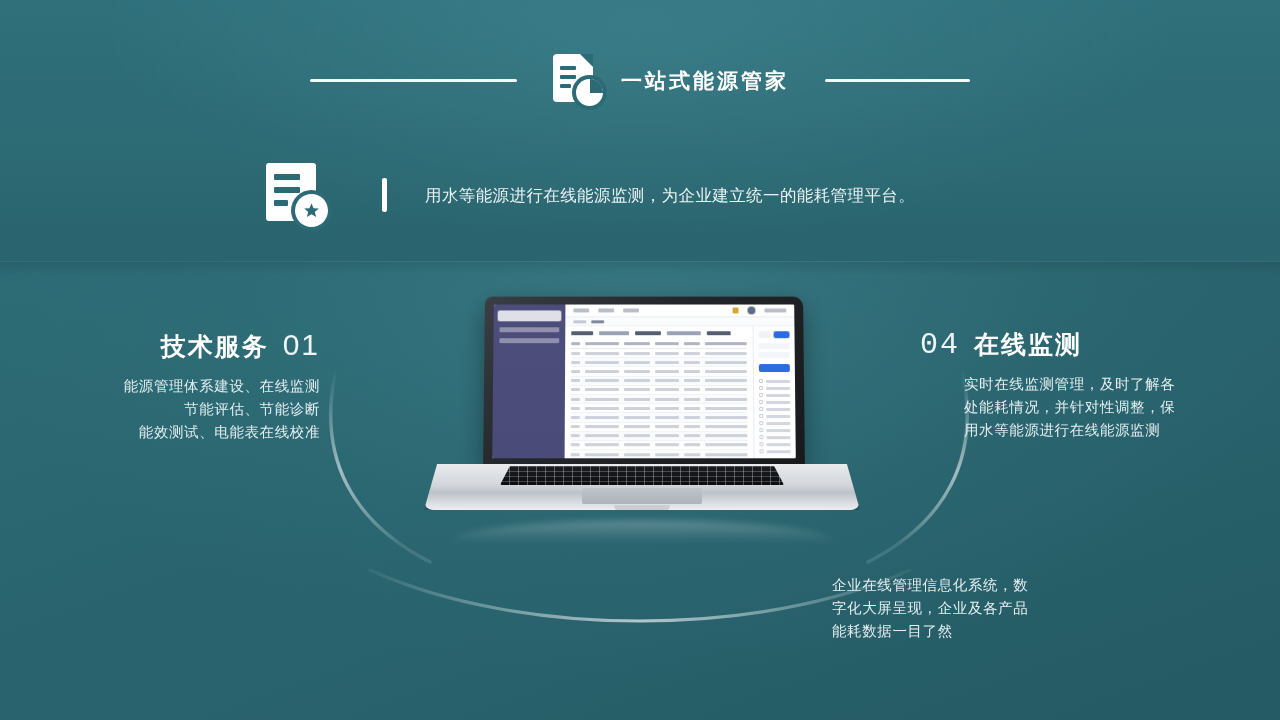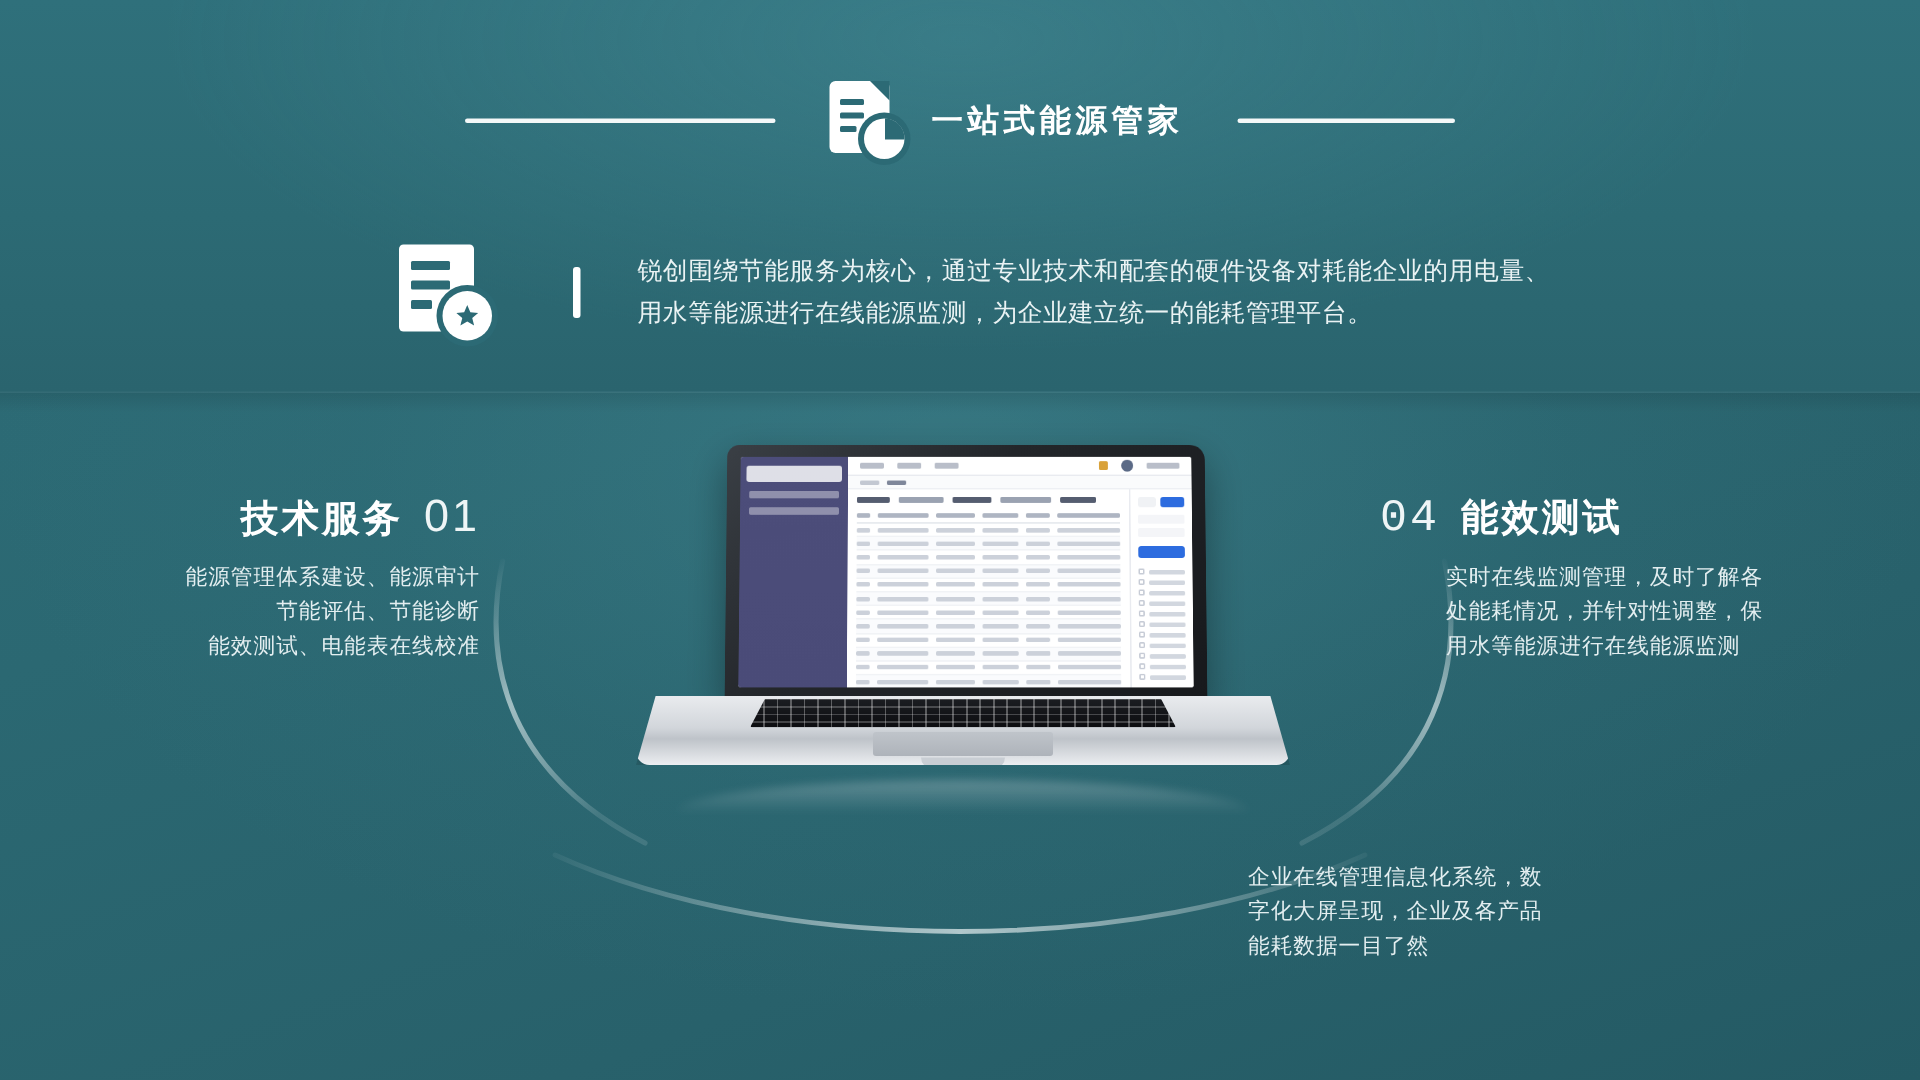--- a/index.html
+++ b/index.html
@@ -251,21 +251,20 @@
         <div class="ln l2"></div>
         <div class="ln l3"></div>
       <div class="badge">
         <svg width="19" height="19" viewBox="0 0 24 24" aria-hidden="true">
           <polygon points="12,3 14.6,9.1 21.2,9.6 16.2,13.9 17.8,20.3 12,16.8 6.2,20.3 7.8,13.9 2.8,9.6 9.4,9.1" fill="#2c6a75"></polygon>
         </svg>
       </div>
     </div>
     <div class="desc-sep"></div>
     <div class="desc-text">
-      <p>锐创围绕节能服务为核心，通过专业技术和配套的硬件设备对耗能企业的用电量、</p>
       <p>用水等能源进行在线能源监测，为企业建立统一的能耗管理平台。</p>
     </div>
   </div>
 
   <svg class="arcs" viewBox="0 0 1280 458">
     <defs>
       <linearGradient id="gL" x1="0" y1="0" x2="0.5" y2="1">
         <stop offset="0%" stop-color="#ffffff" stop-opacity="0"></stop>
         <stop offset="45%" stop-color="#e8f2f3" stop-opacity="0.62"></stop>
         <stop offset="100%" stop-color="#ffffff" stop-opacity="0.12"></stop>
@@ -487,39 +486,39 @@
     </div>
     <div class="reflect"></div>
   </div>
 
   <div class="feat right-align" id="feat-01">
     <div class="head">
       <span class="name">技术服务</span>
       <span class="num">01</span>
     </div>
     <div class="lines">
-      <p>能源管理体系建设、能源审计</p>
+      <p>能源管理体系建设、在线监测</p>
       <p>节能评估、节能诊断</p>
       <p>能效测试、电能表在线校准</p>
     </div>
   </div>
 
 
   <div class="feat" id="feat-03">
     <div class="lines">
       <p>企业在线管理信息化系统，数</p>
       <p>字化大屏呈现，企业及各产品</p>
       <p>能耗数据一目了然</p>
     </div>
   </div>
 
   <div class="feat" id="feat-04">
     <div class="head">
       <span class="num">04</span>
-      <span class="name">能效测试</span>
+      <span class="name">在线监测</span>
     </div>
     <div class="lines">
       <p>实时在线监测管理，及时了解各</p>
       <p>处能耗情况，并针对性调整，保</p>
       <p>用水等能源进行在线能源监测</p>
     </div>
   </div>
 
 </div>
 

